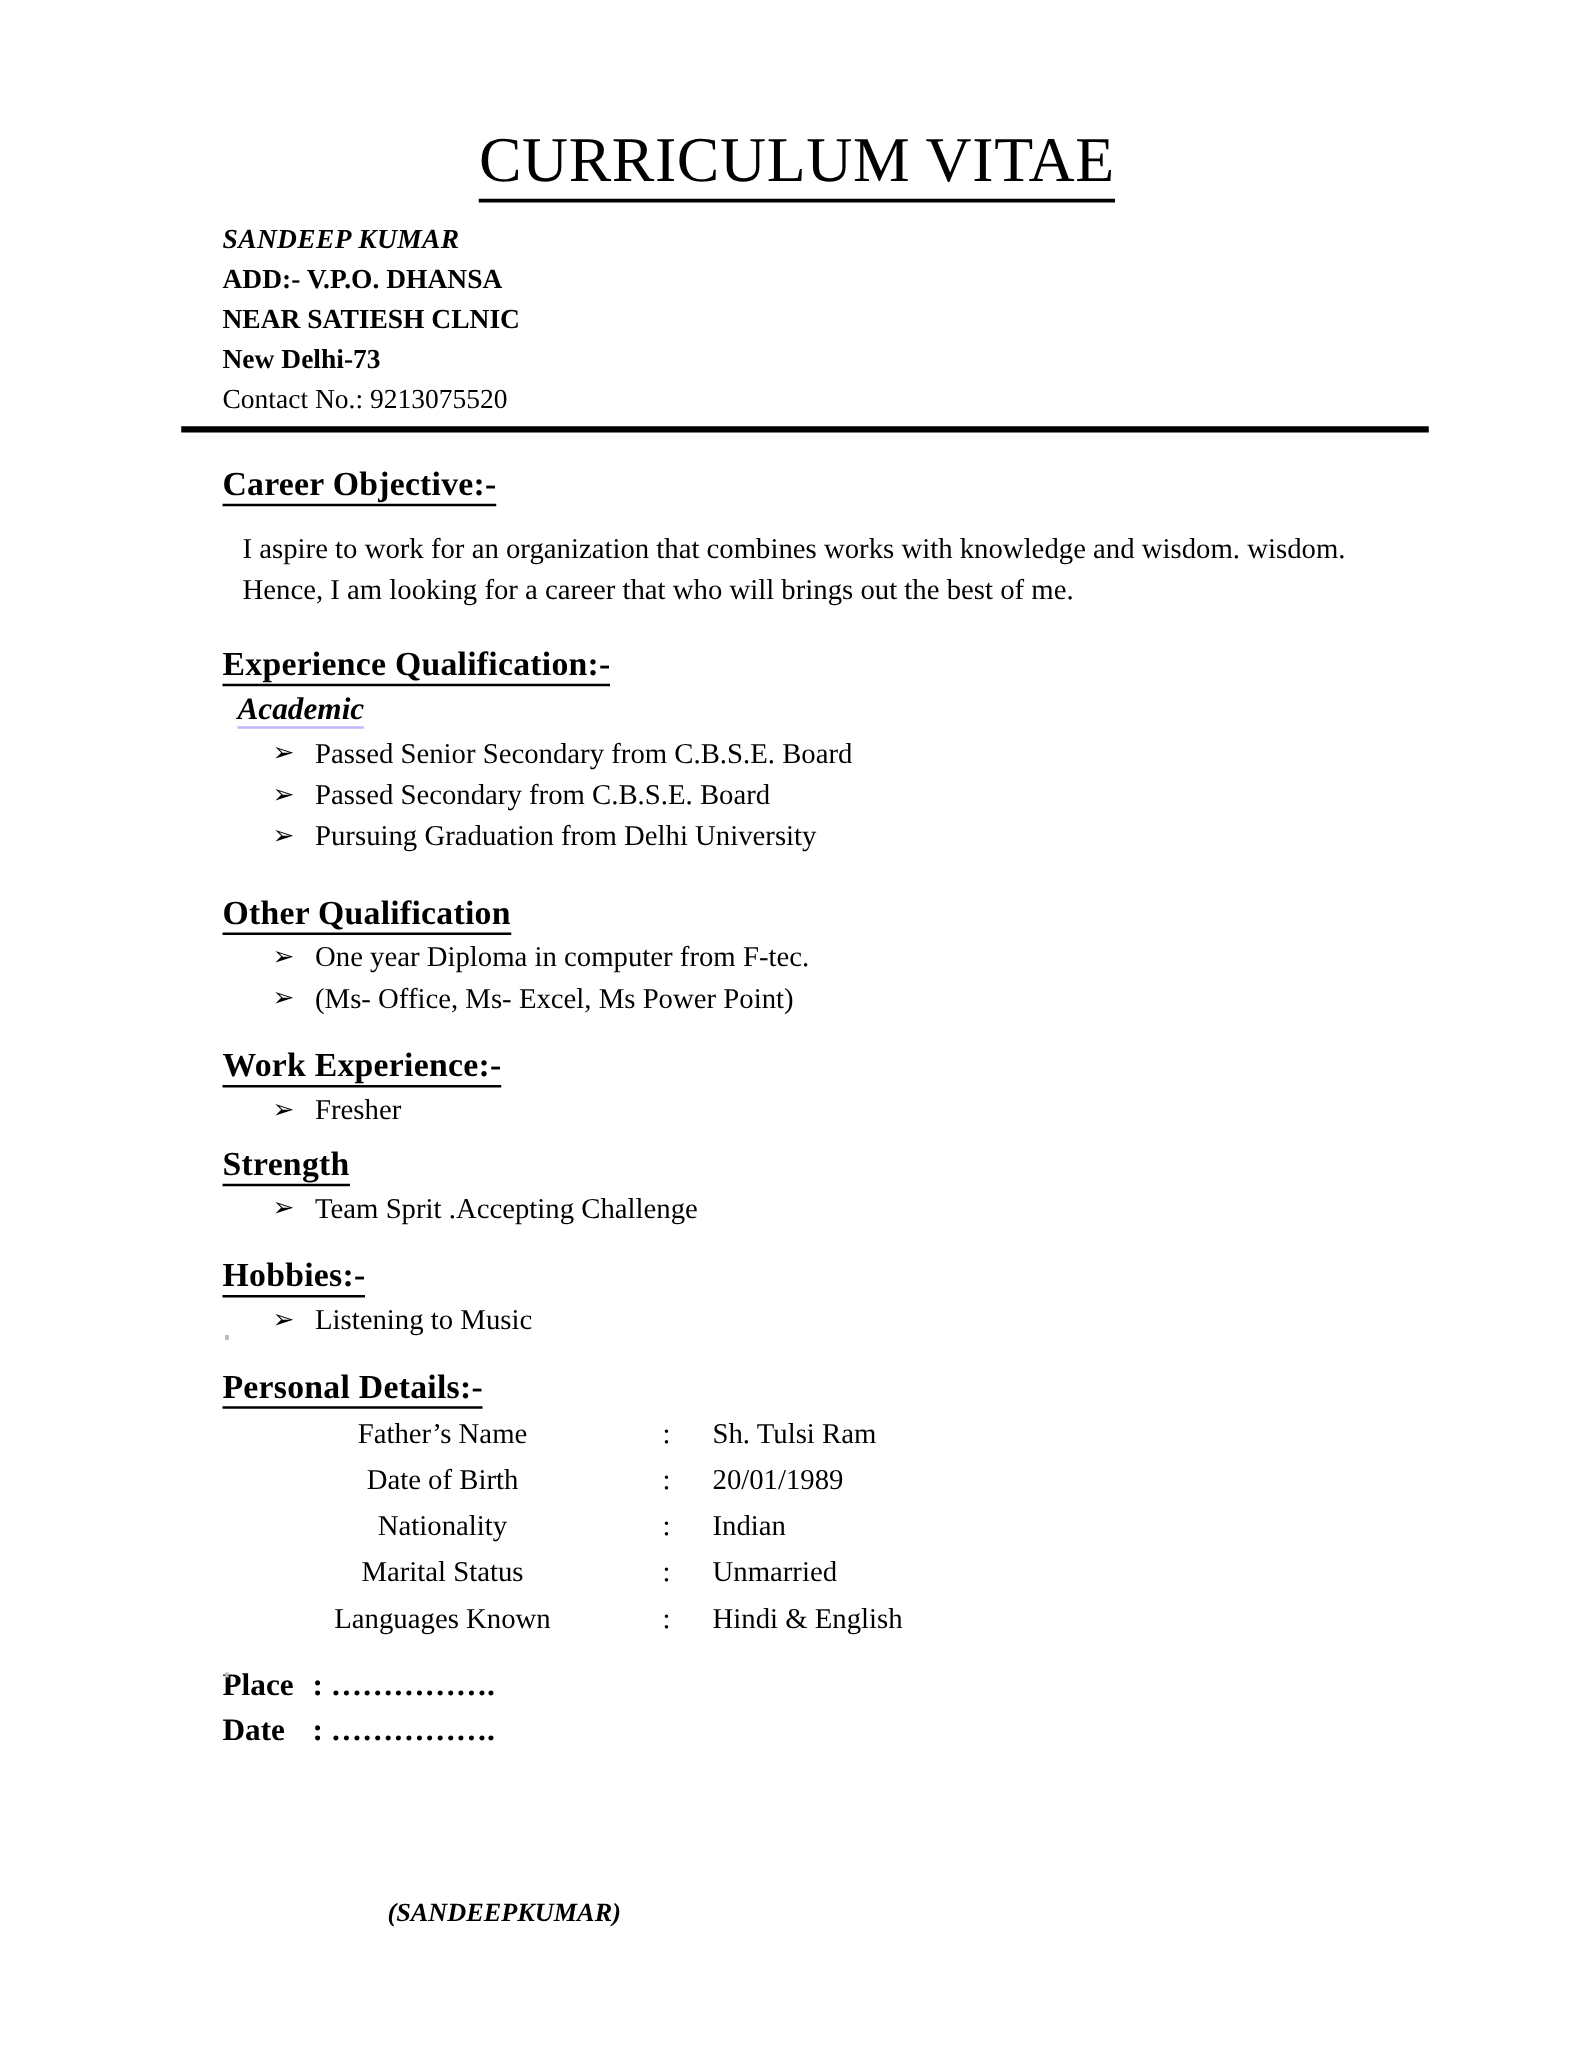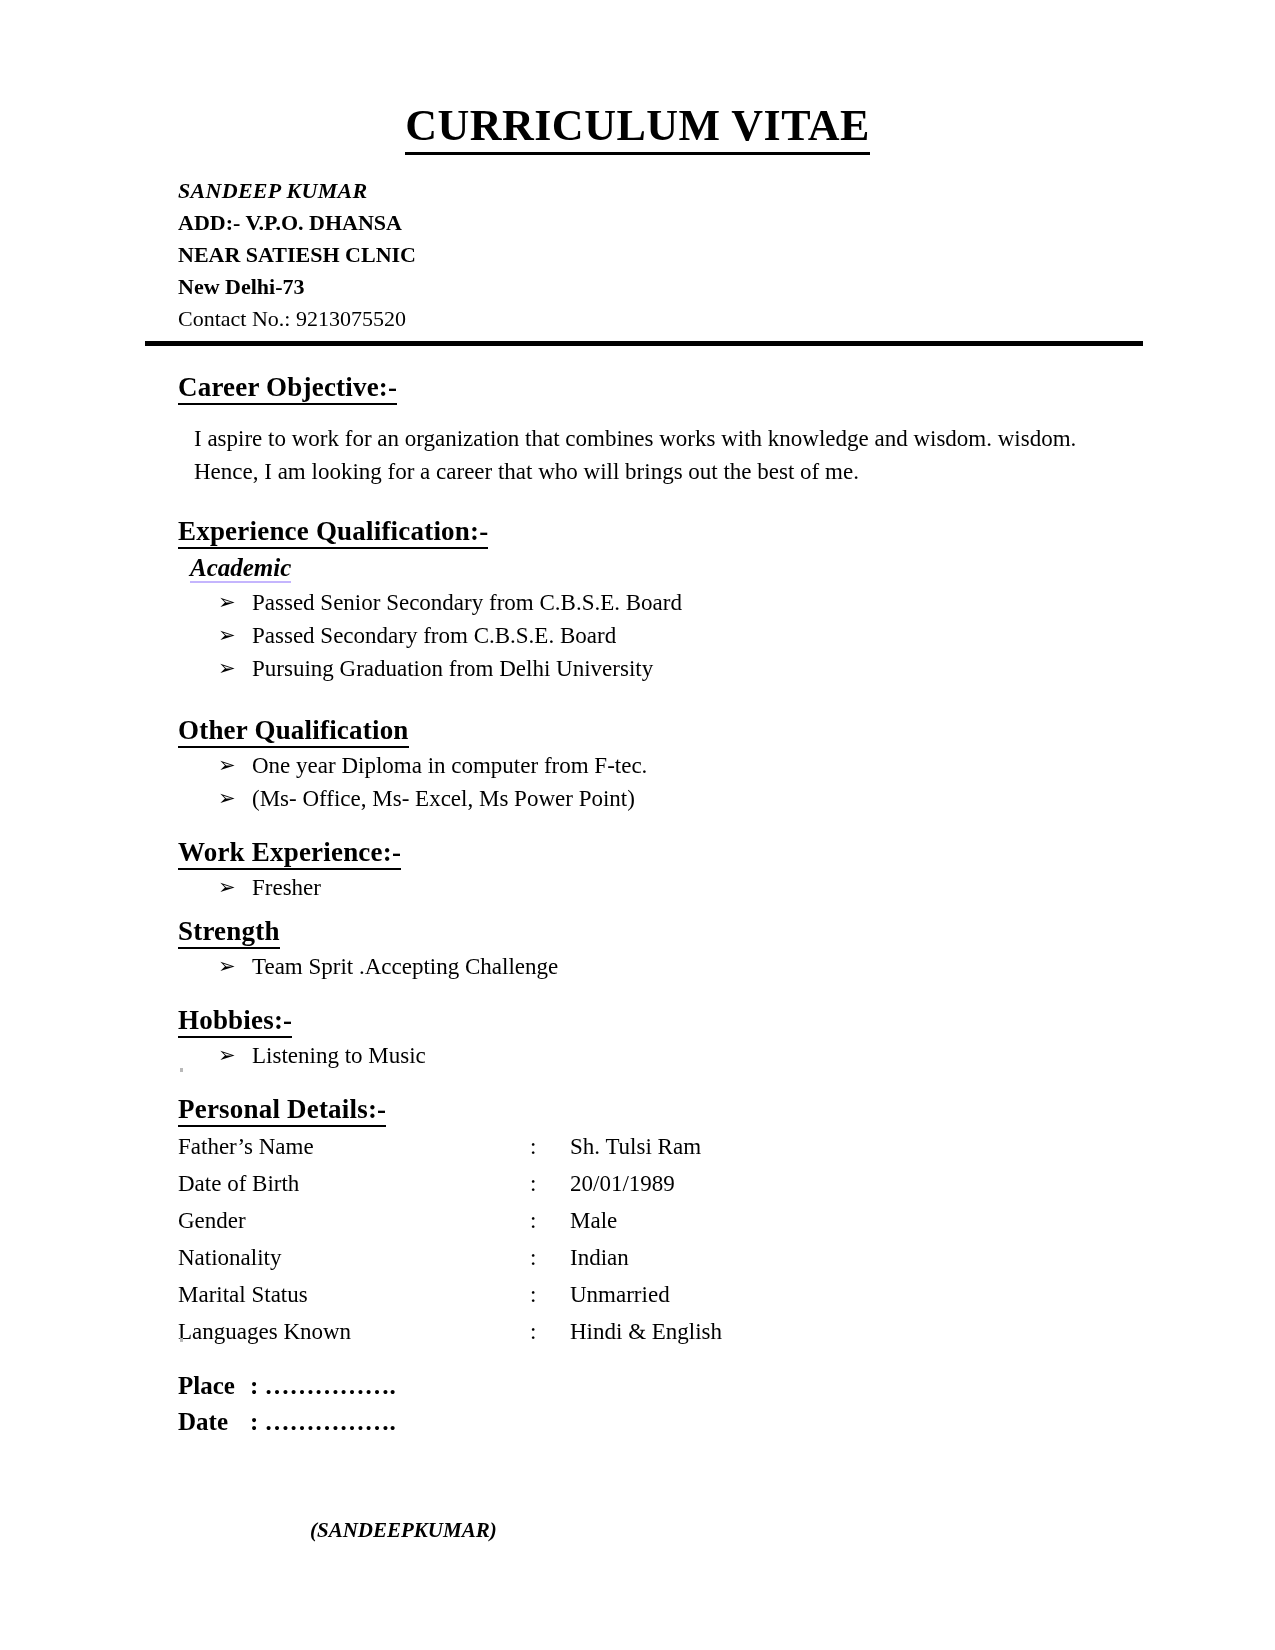--- a/index.html
+++ b/index.html
@@ -17,22 +17,22 @@
     overflow: hidden;
   }
 
   
   .doc-title {
     position: absolute;
     left: 0;
     top: 100px;
     width: 1275px;
     text-align: center;
-    font-size: 44px;
-    font-weight: bold;
+    font-size: 51px;
+    font-weight: normal;
     letter-spacing: 0.5px;
   }
   .doc-title .u {
     border-bottom: 3px solid #000;
     padding-bottom: 2px;
   }
 
   
   .contact {
     position: absolute;
@@ -124,21 +124,21 @@
   table.pd {
     border-collapse: collapse;
     margin: 0;
     font-size: 23px;
   }
   table.pd td {
     padding: 0;
     vertical-align: top;
     line-height: 37px;
   }
-  table.pd td.k { width: 352px; }
+  table.pd td.k { width: 352px; text-align: center; }
   table.pd td.c { width: 40px; }
   table.pd td.v { width: 400px; }
 
   
   .pd-foot {
     font-size: 25px;
     font-weight: bold;
     line-height: 36px;
   }
   .pd-foot .lbl { display: inline-block; width: 72px; }
@@ -238,25 +238,20 @@
           <td class="k">Father’s Name</td>
           <td class="c">:</td>
           <td class="v">Sh. Tulsi Ram</td>
         </tr>
         <tr>
           <td class="k">Date of Birth</td>
           <td class="c">:</td>
           <td class="v">20/01/1989</td>
         </tr>
         <tr>
-          <td class="k">Gender</td>
-          <td class="c">:</td>
-          <td class="v">Male</td>
-        </tr>
-        <tr>
           <td class="k">Nationality</td>
           <td class="c">:</td>
           <td class="v">Indian</td>
         </tr>
         <tr>
           <td class="k">Marital Status</td>
           <td class="c">:</td>
           <td class="v">Unmarried</td>
         </tr>
         <tr>

